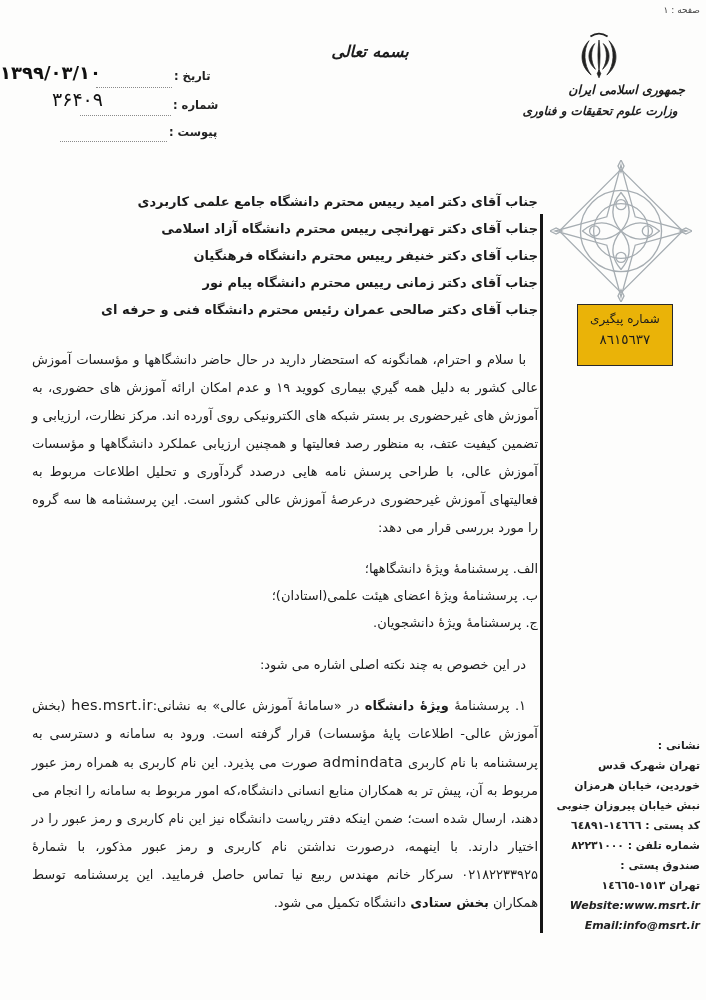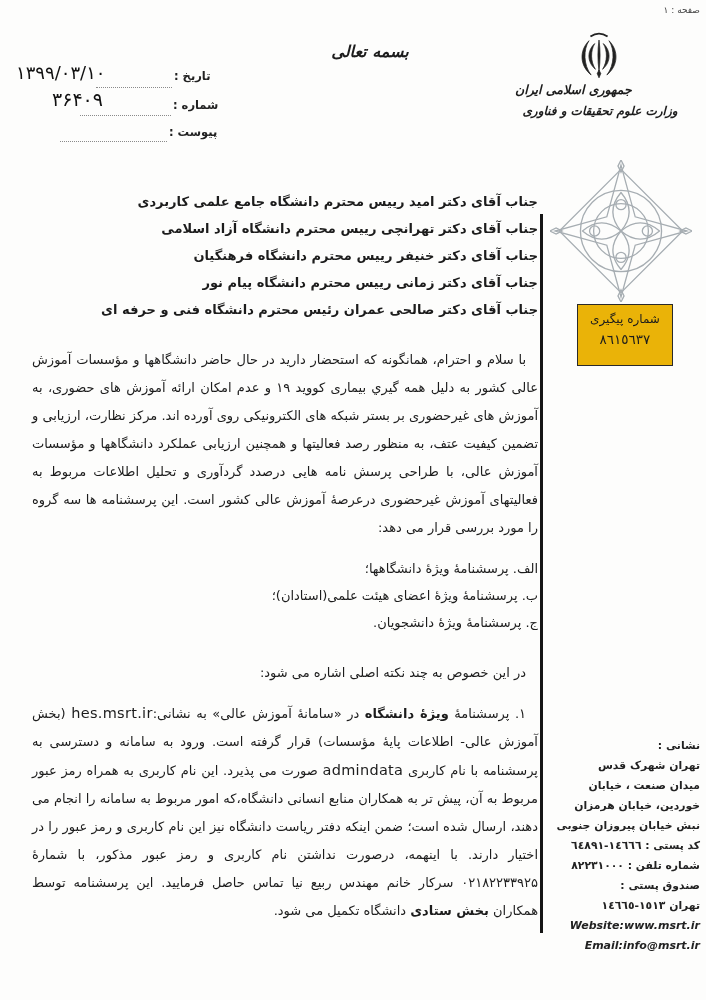--- a/index.html
+++ b/index.html
@@ -5,21 +5,21 @@
   html,body{margin:0;padding:0;background:#e9e9e9;}
   .page{
     position:relative; width:706px; height:1000px; margin:0 auto;
     background:#fdfdfc; overflow:hidden; color:#1c1c1c;
     font-family:"DejaVu Sans",sans-serif;
   }
   
   .page-label{position:absolute; top:5px; right:6px; font-size:9px; color:#444; direction:rtl;}
   
   .emblem{position:absolute; top:30px; left:576px; width:46px; height:50px;}
-  .gov1{position:absolute; top:82px; left:515px; width:170px; text-align:left;
+  .gov1{position:absolute; top:82px; left:515px; width:170px; text-align:right;
         font-size:12.5px; font-style:italic; font-weight:bold; direction:rtl;}
   .gov2{position:absolute; top:104px; left:507px; width:186px; text-align:center;
         font-size:12px; font-style:italic; font-weight:bold; direction:rtl;}
   .bismillah{position:absolute; top:42px; left:300px; width:140px; text-align:center;
         font-size:16px; font-style:italic; font-weight:bold; direction:rtl;}
   
   .meta-label{position:absolute; font-size:11.5px; font-weight:bold; direction:rtl; color:#222;}
   .meta-dots{position:absolute; border-bottom:1px dotted #8a8a8a; height:1px;}
   .meta-value{position:absolute; font-size:18px; color:#111; letter-spacing:1px; white-space:nowrap;}
   
@@ -30,21 +30,21 @@
   .tracking-box .t-label{font-size:12px; margin-top:7px;}
   .tracking-box .t-num{font-size:13.5px; margin-top:5px; letter-spacing:1px;}
   
   .vrule{position:absolute; left:540px; top:214px; width:3px; height:719px; background:#151515;}
   
   .main{position:absolute; left:32px; top:188px; width:506px; direction:rtl; text-align:right;}
   .recipient{font-size:13px; font-weight:bold; line-height:27px; white-space:nowrap;}
   .para{font-size:13px; line-height:28px; text-align:justify; text-indent:12px; margin:0;}
   .para.first{margin-top:23px;}
   .q-list{margin-top:13px; font-size:13px; line-height:27px;}
-  .notes-intro{margin-top:29px; font-size:13px; text-indent:12px;}
+  .notes-intro{margin-top:21px; font-size:13px; text-indent:12px;}
   .note1{margin-top:19px;}
   .seg-b{font-weight:bold;}
   .seg-latin{font-family:"DejaVu Sans",sans-serif; font-size:14.5px; letter-spacing:.3px; unicode-bidi:embed;}
   
   .contact{position:absolute; left:552px; top:736px; width:148px; direction:rtl;
         text-align:right; font-size:10.8px; font-weight:bold; line-height:20px; color:#222;}
   .contact .ltr-line{direction:ltr; text-align:right; font-style:italic; font-size:11px;}
   .num{unicode-bidi:embed;}
   svg{display:block;}
 </style>
@@ -67,21 +67,21 @@
         <path d="M44 15 C58 29 57 50 41 63 C52 49 52 27 44 15 Z"></path>
       </g>
     </svg>
   </div>
   <div class="gov1">جمهوری اسلامی ایران</div>
   <div class="gov2">وزارت علوم تحقیقات و فناوری</div>
   <div class="bismillah">بسمه تعالی</div>
 
   <span class="meta-label" style="top:69px; left:174px;">تاریخ :</span>
   <span class="meta-dots" style="top:86px; left:96px; width:76px;"></span>
-  <span class="meta-value" style="top:62px; left:16px;" dir="ltr">۱۳۹۹/۰۳/۱۰</span>
+  <span class="meta-value" style="top:62px; left:0;font-weight:bold;" dir="ltr">۱۳۹۹/۰۳/۱۰</span>
 
   <span class="meta-label" style="top:98px; left:173px;">شماره :</span>
   <span class="meta-dots" style="top:114px; left:80px; width:91px;"></span>
   <span class="meta-value" style="top:88px; left:52px; font-size:19px;" dir="ltr">۳۶۴۰۹</span>
 
   <span class="meta-label" style="top:125px; left:169px;">پیوست :</span>
   <span class="meta-dots" style="top:140px; left:60px; width:107px;"></span>
 
   <div class="ornament">
     <svg viewBox="0 0 140 140" width="142" height="142">
@@ -126,21 +126,20 @@
     </div>
 
     <div class="notes-intro">در این خصوص به چند نکته اصلی اشاره می شود:</div>
 
     <p class="para note1"><span>۱.  پرسشنامۀ </span><span class="seg-b">ویژۀ دانشگاه</span><span> در «سامانۀ آموزش عالی» به نشانی:</span><span class="seg-latin" dir="ltr">hes.msrt.ir</span><span> (بخش آموزش عالی- اطلاعات پایۀ مؤسسات) قرار گرفته است. ورود به سامانه و دسترسی به پرسشنامه با نام کاربری </span><span class="seg-latin" dir="ltr">admindata</span><span> صورت می پذیرد. این نام کاربری به همراه رمز عبور مربوط به آن، پیش تر به همکاران منابع انسانی دانشگاه،که امور مربوط به سامانه را انجام می دهند، ارسال شده است؛ ضمن اینکه دفتر ریاست دانشگاه نیز این نام کاربری و رمز عبور را در اختیار دارند. با اینهمه، درصورت نداشتن نام کاربری و رمز عبور مذکور، با شمارۀ </span><span dir="ltr">۰۲۱۸۲۲۳۳۹۲۵</span><span> سرکار خانم مهندس ربیع نیا تماس حاصل فرمایید.  این پرسشنامه توسط همکاران </span><span class="seg-b">بخش ستادی</span><span> دانشگاه تکمیل می شود.</span></p>
   </div>
 
   <div class="contact">
     <div>نشانی :</div>
     <div>تهران شهرک قدس</div>
-    <div>میدان صنعت ، خیابان</div>
     <div>خوردین، خیابان هرمزان</div>
     <div>نبش خیابان پیروزان جنوبی</div>
     <div>
       <span>کد پستی :</span>
       <span class="num" dir="ltr">١٤٦٦٦-٦٤٨٩١</span>
     </div>
     <div>
       <span>شماره تلفن :</span>
       <span class="num" dir="ltr">٨٢٢٣١٠٠٠</span>
     </div>

